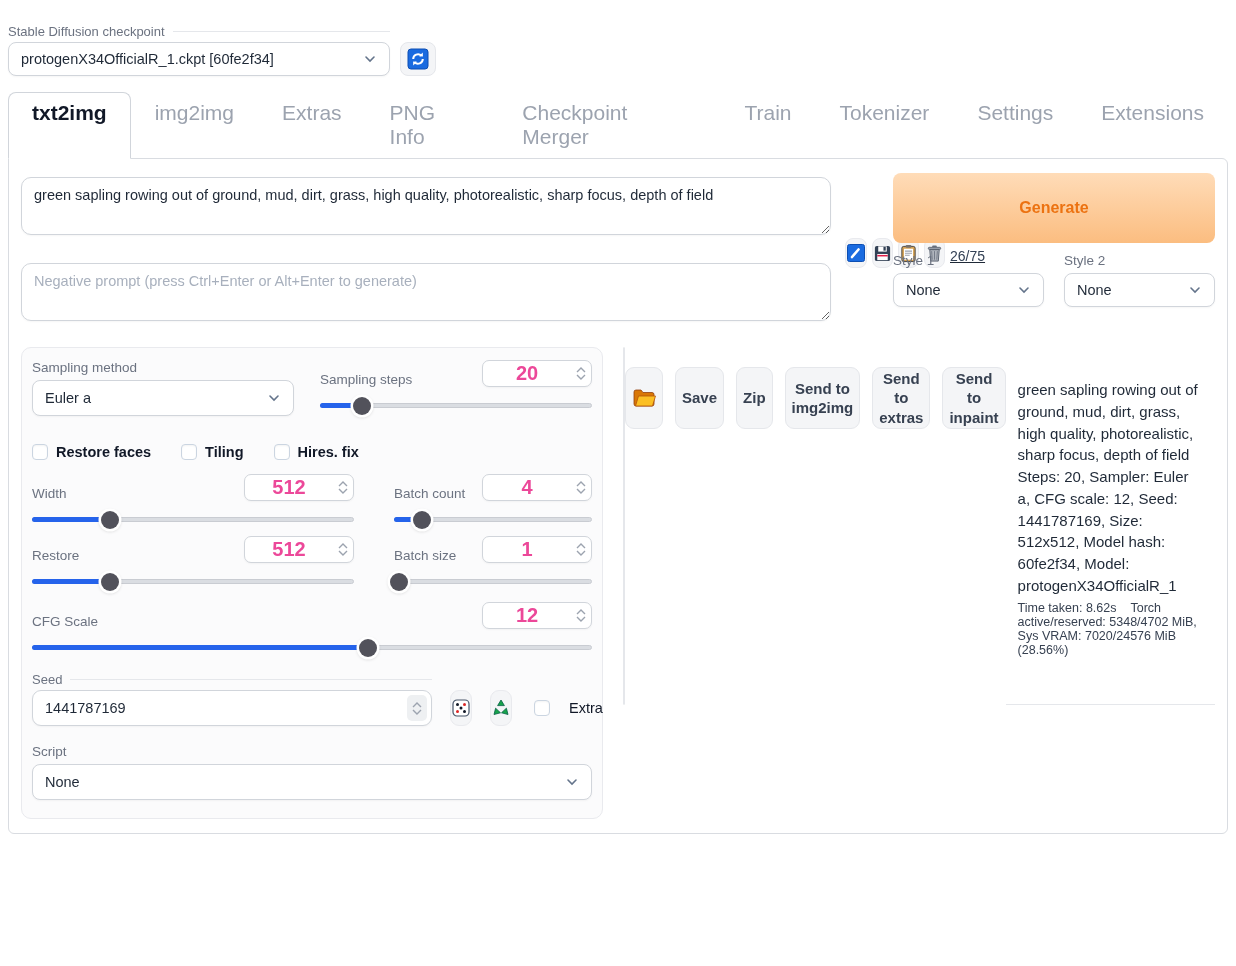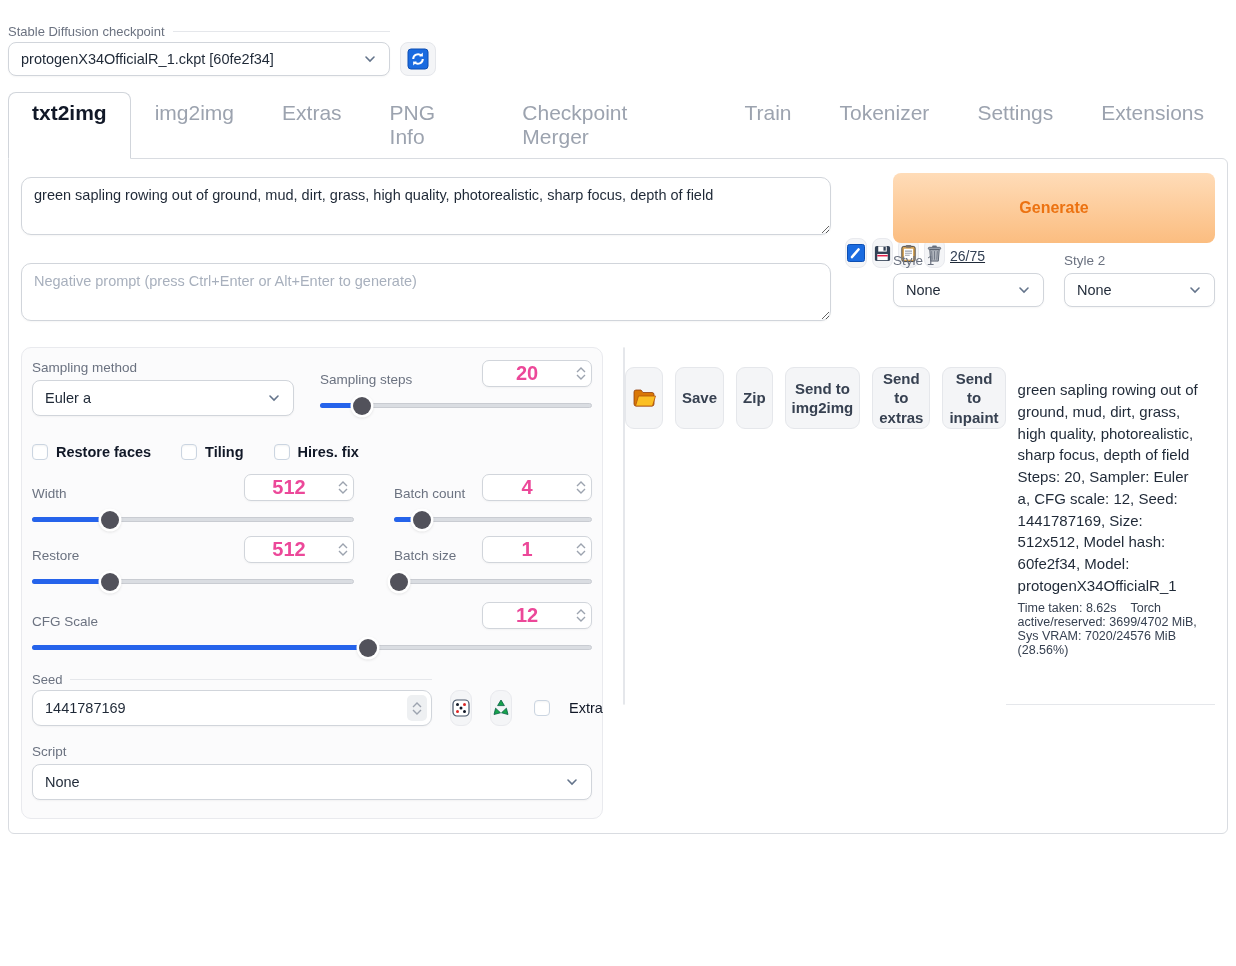--- a/index.html
+++ b/index.html
@@ -546,20 +546,20 @@
         <button class="action-btn">Zip</button>
         <button class="action-btn">Send to img2img</button>
         <button class="action-btn">Send to extras</button>
         <button class="action-btn">Send to inpaint</button>
       </div>
 
       <div class="gen-info">
         <div class="info-prompt">green sapling rowing out of ground, mud, dirt, grass, high quality, photorealistic, sharp focus, depth of field</div>
         <div class="info-params">Steps: 20, Sampler: Euler a, CFG scale: 12, Seed: 1441787169, Size: 512x512, Model hash: 60fe2f34, Model: protogenX34OfficialR_1</div>
         <div class="info-perf">
-          <span>Time taken: 8.62s</span><span class="perf-gap"></span><span>Torch active/reserved: 3699/4702 MiB, Sys VRAM: 7020/24576 MiB (28.56%)</span>
+          <span>Time taken: 8.62s</span><span class="perf-gap"></span><span>Torch active/reserved: 5348/4702 MiB, Sys VRAM: 7020/24576 MiB (28.56%)</span>
         </div>
       </div>
       <div class="panel-bottom-pad"></div>
     </div>
   </div>
   <div class="panel-bottom-pad"></div>
 </div>
 
 </body></html>

